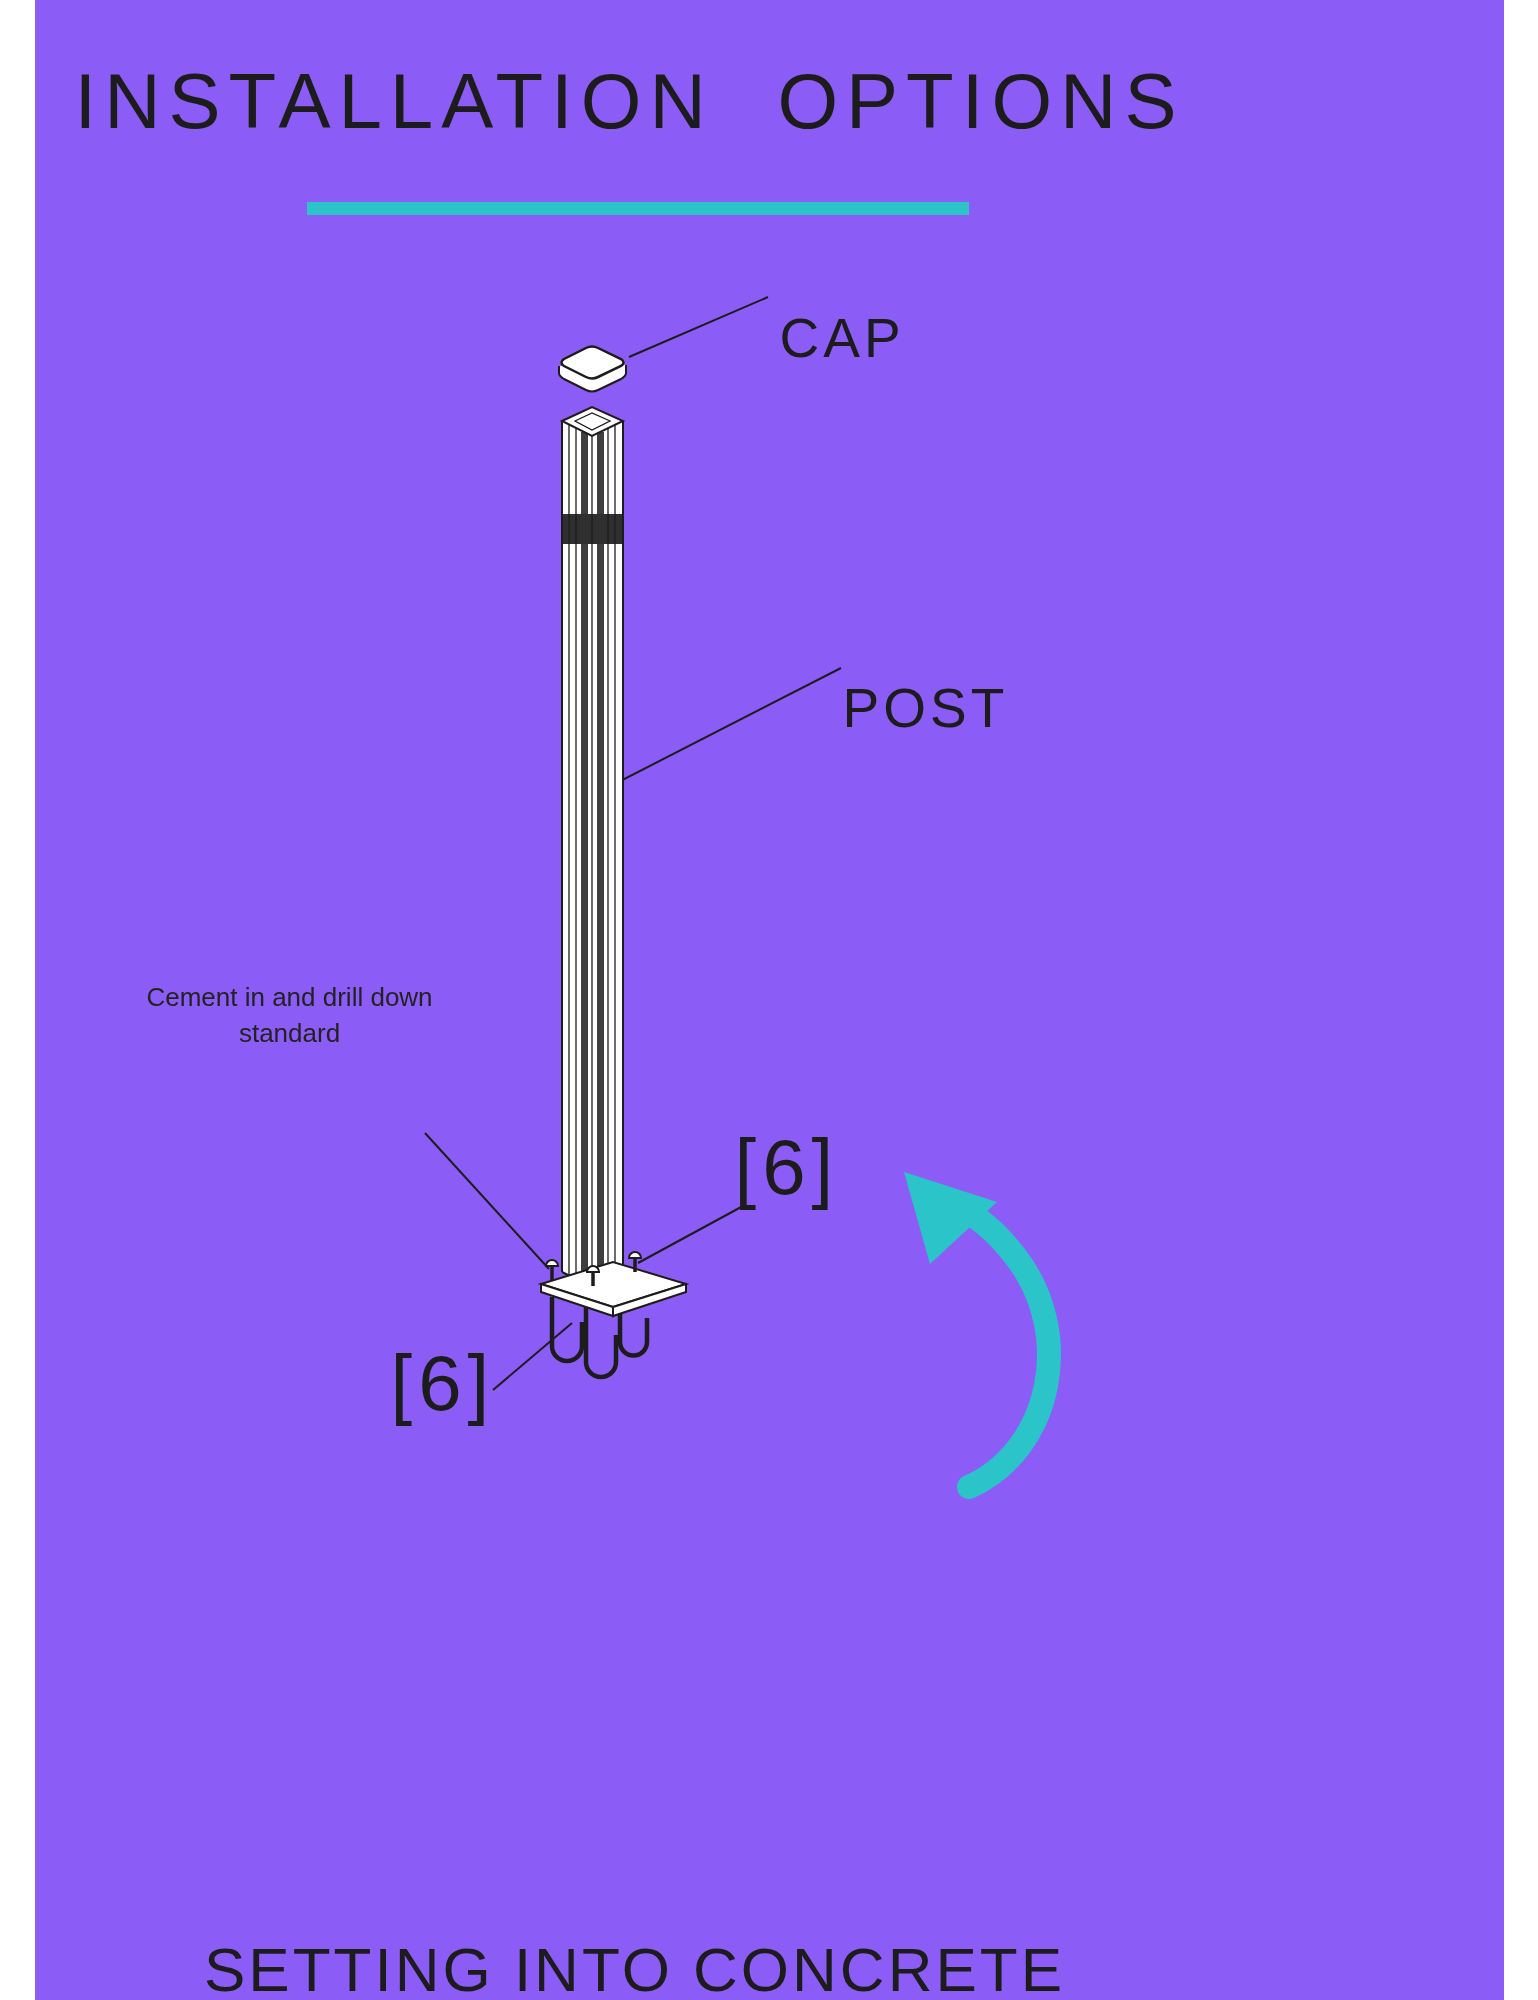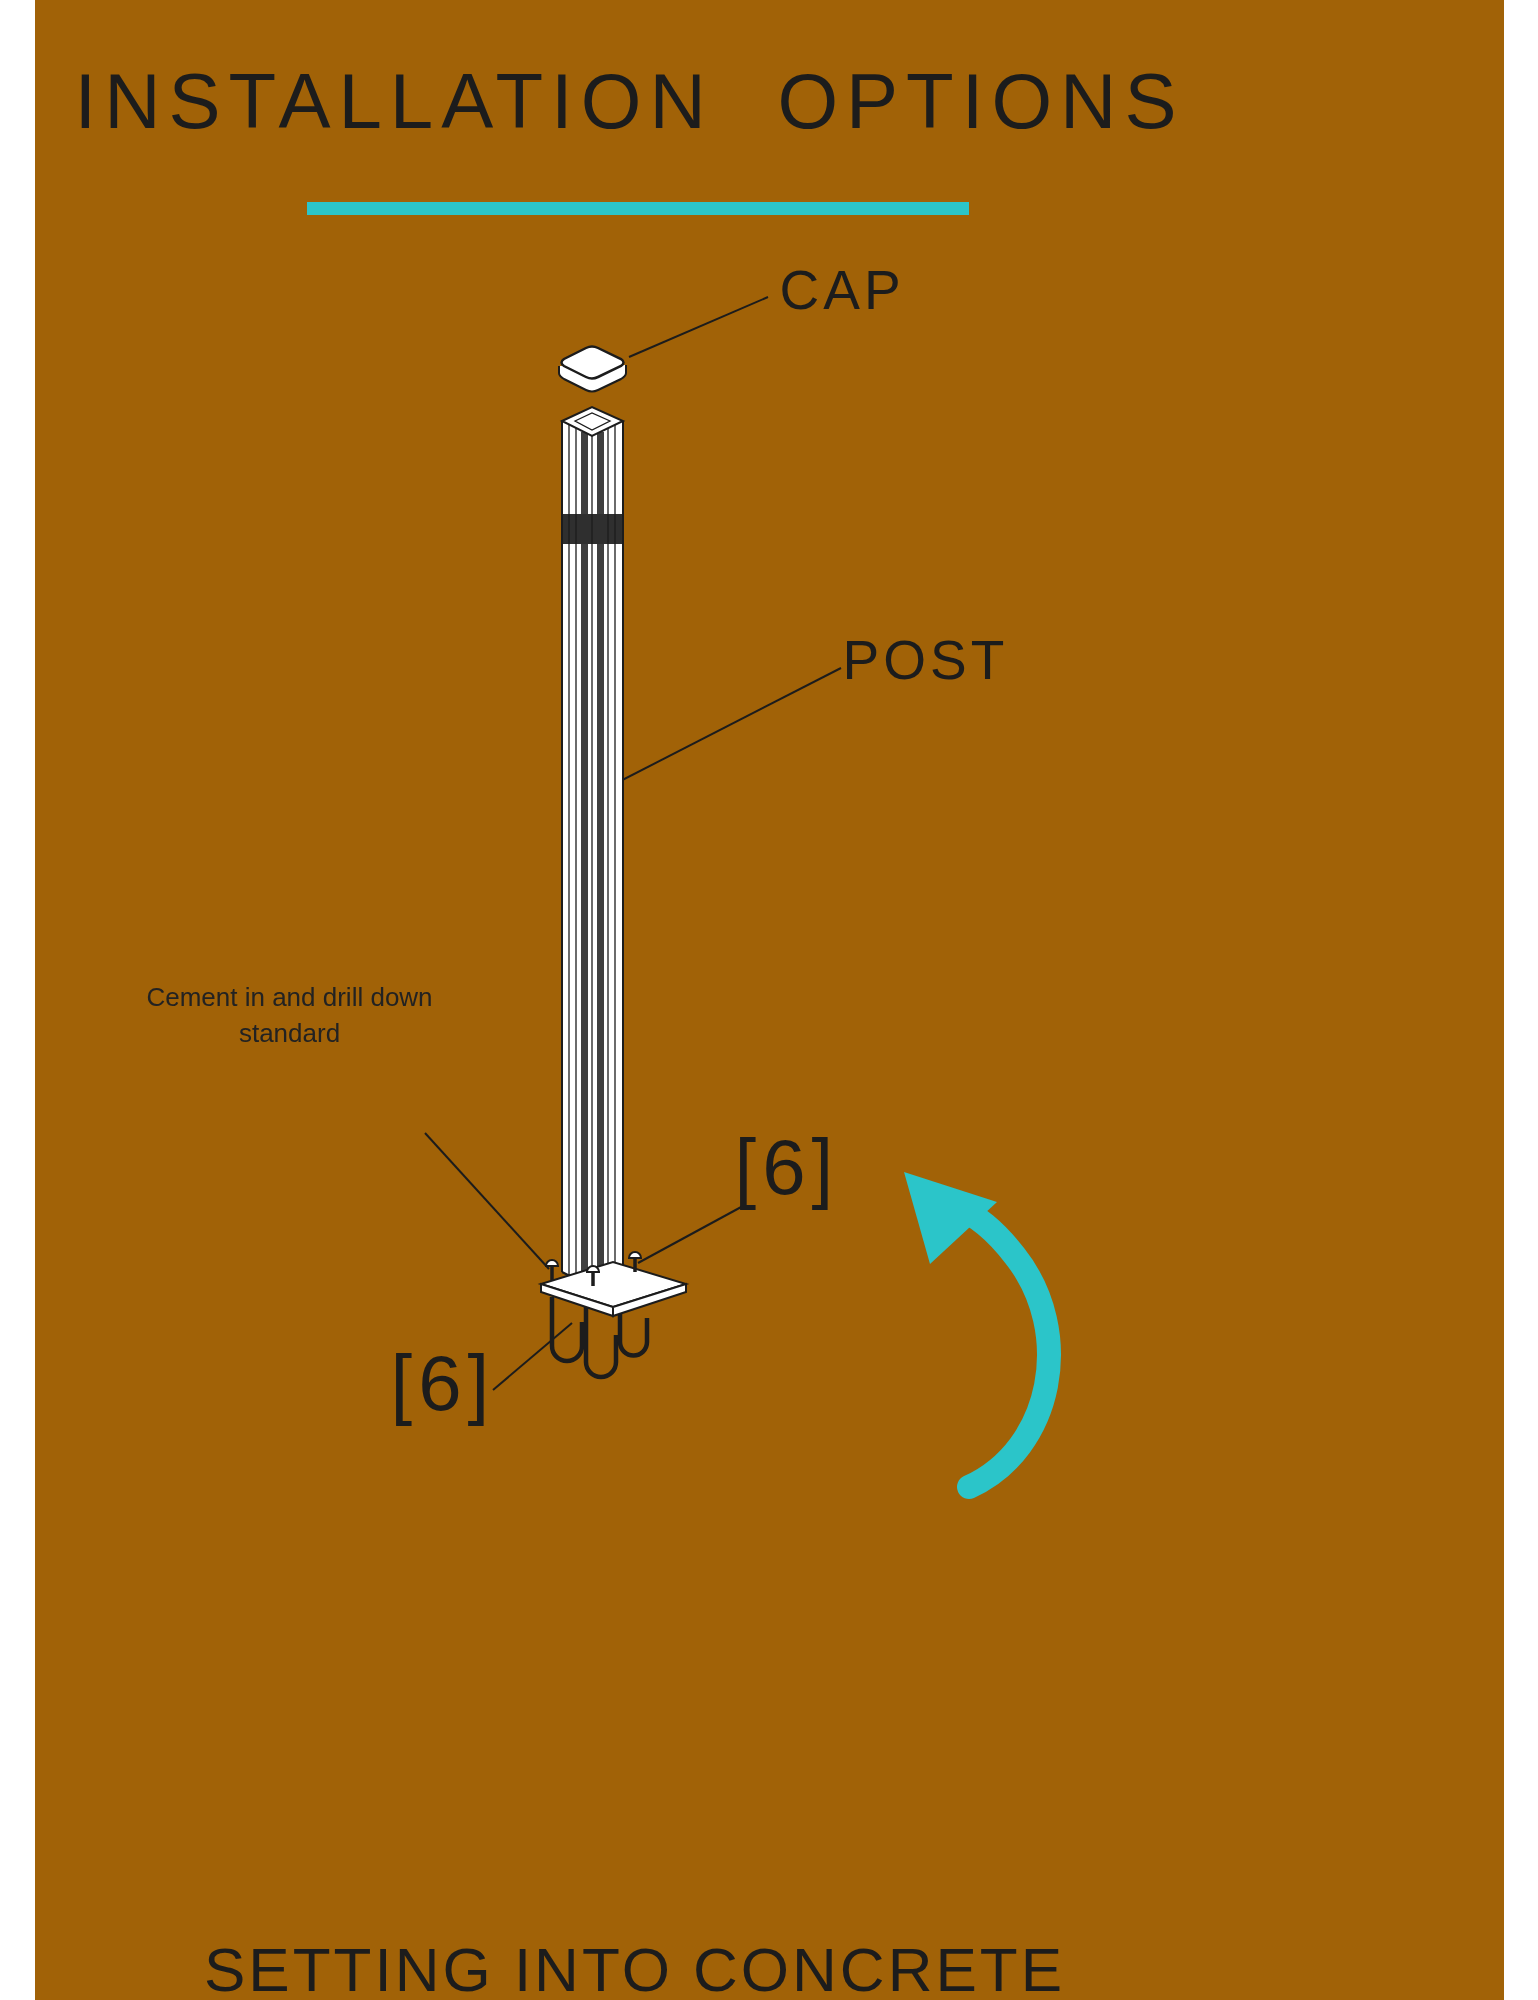--- a/index.html
+++ b/index.html
@@ -6,21 +6,21 @@
   :root { --accent:#2bc5c9; --ink:#1c1c1c; }
   html,body { background:#ffffff; }
   body {
     font-family:"Liberation Sans", sans-serif;
     color:var(--ink);
   }
   .canvas {
     position:relative;
     width:1469px;
     height:2000px;
-    background:#a16207;
+    background:#8b5cf6;
     overflow:hidden;
     margin:0 auto;
   }
   .title {
     position:absolute; top:56px; left:0; width:1190px;
     text-align:center;
     font-size:78px; font-weight:300;
     letter-spacing:8px; word-spacing:34px;
     color:var(--ink);
     white-space:nowrap;
@@ -31,20 +31,21 @@
     background:var(--accent);
   }
   .drawing {
     position:absolute; top:0; left:0; width:1538px; height:2000px;
     pointer-events:none;
   }
   .label {
     position:absolute;
     font-size:55px; font-weight:300; letter-spacing:4px;
     color:var(--ink);
+    margin-top:48px;
   }
   .cap-label  { top:258px; left:745px; }
   .post-label { top:628px; left:808px; }
   .note {
     position:absolute; text-align:center;
     font-weight:300; line-height:1.38; color:#222222;
   }
   .note-left  { top:980px; left:15px;  width:480px; font-size:26px; }
   .note-right { top:903px; left:655px; width:555px; font-size:38px; }
   .qty {

